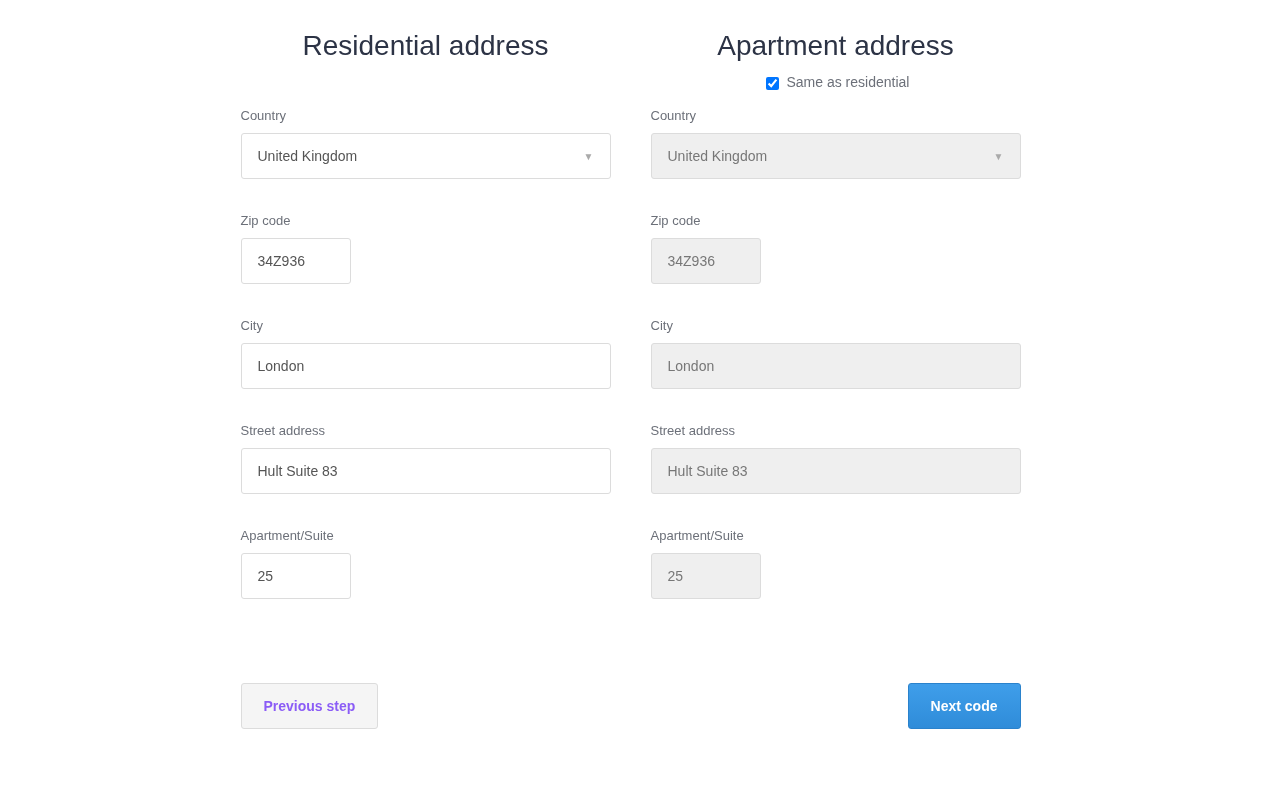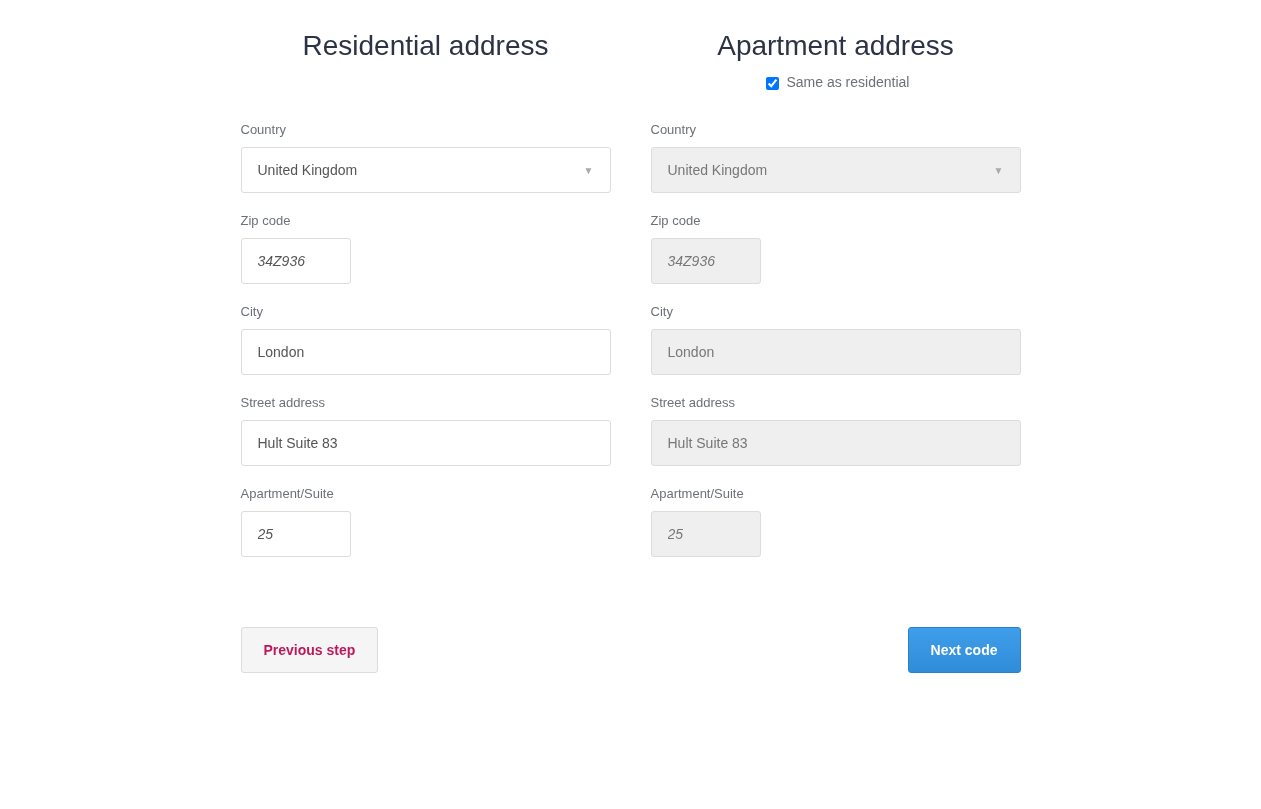--- a/index.html
+++ b/index.html
@@ -26,48 +26,48 @@
     font-size: 28px;
     font-weight: 400;
     color: #2c3345;
     text-align: center;
     margin: 0 0 12px 0;
   }
   .same-row {
     text-align: center;
     font-size: 14px;
     color: #6c7079;
-    margin-bottom: 28px;
+    margin-bottom: 14px;
     min-height: 20px;
   }
   .same-row input[type=checkbox] {
     vertical-align: middle;
     margin-right: 4px;
   }
   .field {
-    margin-bottom: 20px;
+    margin-bottom: 34px;
   }
   .field-label {
     font-size: 13px;
     color: #6c7079;
     margin-bottom: 10px;
     display: block;
   }
   .input, .select {
     height: 46px;
     border: 1px solid #dcdcdc;
     border-radius: 3px;
     padding: 0 16px;
     font-size: 14px;
     color: #555;
     background: #fff;
     font-family: inherit;
   }
   .input.full, .select.full { width: 100%; }
-  .input.med { width: 110px; font-style: italic; }
+  .input.med { width: 110px; }
   .select {
     display: flex;
     align-items: center;
     justify-content: space-between;
     cursor: pointer;
   }
   .select .caret {
     font-size: 10px;
     color: #aaa;
   }
@@ -86,21 +86,21 @@
     padding: 0 22px;
     border-radius: 3px;
     font-size: 14px;
     border: 1px solid transparent;
     cursor: pointer;
     font-family: inherit;
   }
   .btn-prev {
     background: #f5f5f5;
     border-color: #dcdcdc;
-    color: #be185d;
+    color: #8b5cf6;
     font-weight: 600;
   }
   .btn-next {
     background: #3896e3;
     background: linear-gradient(#3f9eea, #2f8cd9);
     color: #fff;
     font-weight: 600;
     border-color: #2a82cc;
   }
 </style>

